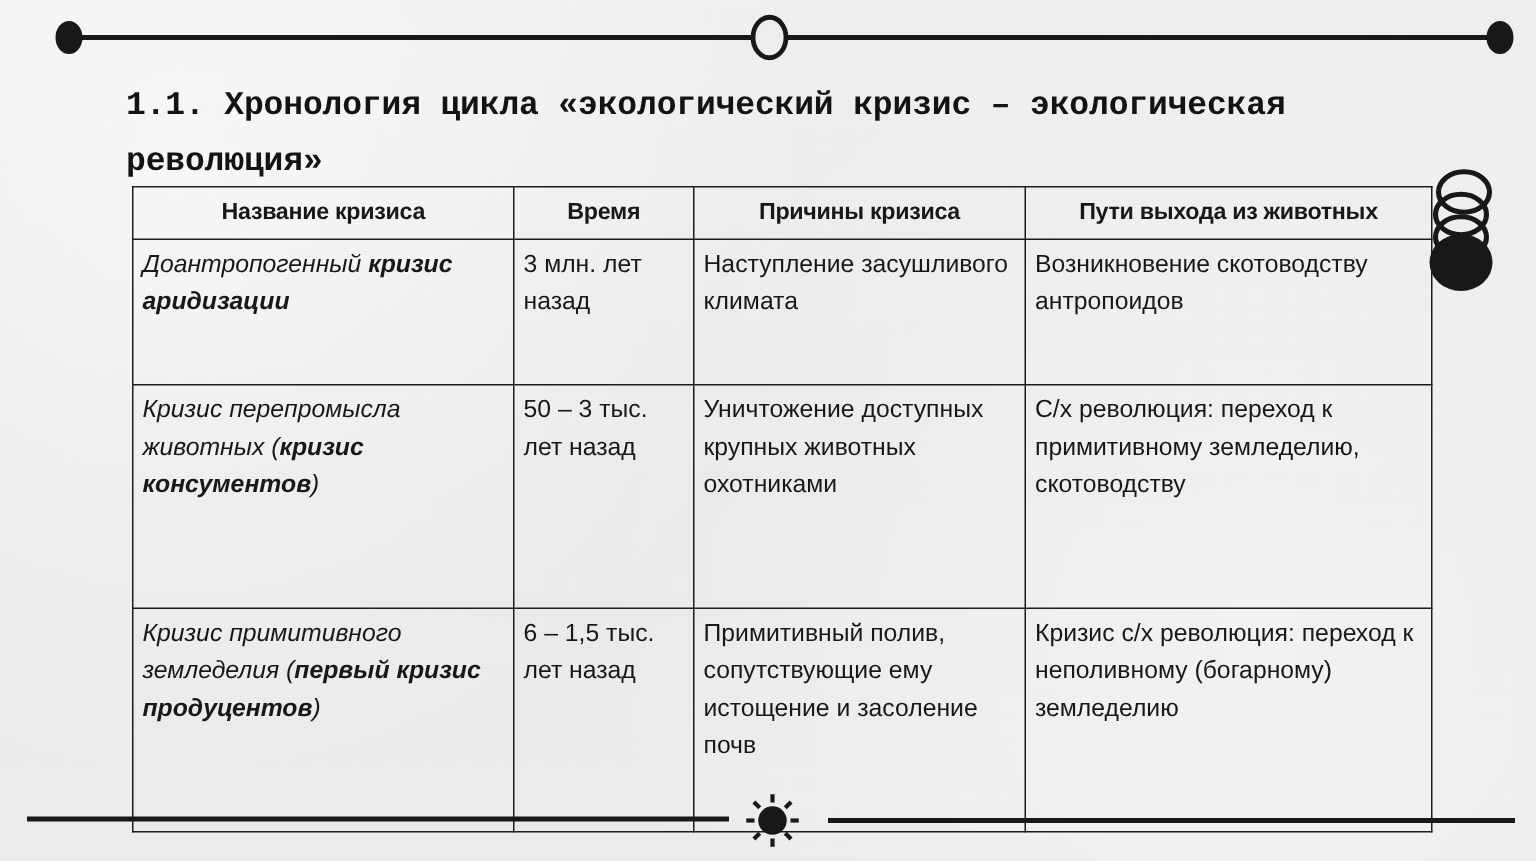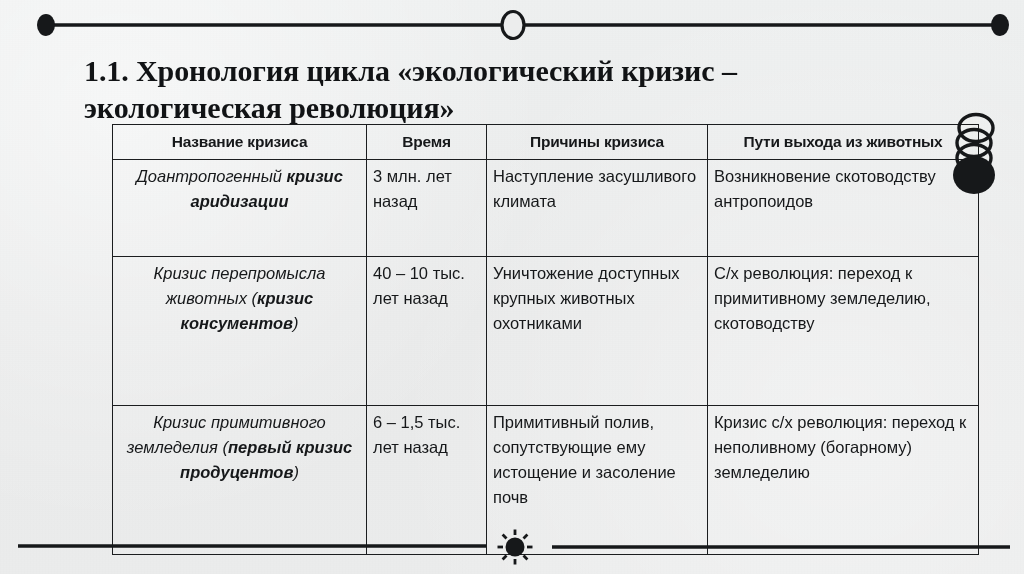--- a/index.html
+++ b/index.html
@@ -40,32 +40,32 @@
     width: 1024px;
     height: 52px;
   }
 
   
   .title {
     position: absolute;
     left: 84px;
     top: 52px;
     width: 830px;
-    font-family: Liberation Serif, serif;
+    font-family: Liberation Mono, monospace;
     font-weight: bold;
-    font-size: 30px;
+    font-size: 22px;
     line-height: 37px;
     color: #111315;
     letter-spacing: -0.1px;
   }
 
   
   .tbl-wrap {
     position: absolute;
-    left: 84px;
+    left: 60px;
     top: 124px;
     width: 866px;
     height: 419px;
     padding-left: 28px;
   }
   table.tbl {
     border-collapse: collapse;
     width: 866px;
     table-layout: fixed;
     background: transparent;
@@ -85,21 +85,21 @@
     vertical-align: middle;
     padding: 3px 4px;
     letter-spacing: -0.2px;
   }
   .col1 { width: 254px; }
   .col2 { width: 120px; }
   .col3 { width: 221px; }
   .col4 { width: 271px; }
 
   td.c-name {
-    text-align: center;
+    text-align: left;
     font-style: italic;
     font-size: 16.5px;
     line-height: 25px;
     padding-left: 12px;
     padding-top: 8px;
   }
   td.c-name b { font-weight: bold; font-style: italic; }
 
   td.c-time {
     text-align: left;
@@ -169,21 +169,21 @@
       </thead>
       <tbody>
         <tr class="r1">
           <td class="c-name"><span>Доантропогенный </span><b>кризис аридизации</b></td>
           <td class="c-time">3 млн. лет назад</td>
           <td class="c-cause">Наступление засушливого климата</td>
           <td class="c-way">Возникновение скотоводству антропоидов</td>
         </tr>
         <tr class="r2">
           <td class="c-name"><span>Кризис перепромысла животных (</span><b>кризис консументов</b><span>)</span></td>
-          <td class="c-time">40 – 10 тыс. лет назад</td>
+          <td class="c-time">50 – 3 тыс. лет назад</td>
           <td class="c-cause">Уничтожение доступных крупных животных охотниками</td>
           <td class="c-way">С/х революция: переход к примитивному земледелию, скотоводству</td>
         </tr>
         <tr class="r3">
           <td class="c-name"><span>Кризис примитивного земледелия (</span><b>первый кризис продуцентов</b><span>)</span></td>
           <td class="c-time">6 – 1,5 тыс. лет назад</td>
           <td class="c-cause">Примитивный полив, сопутствующие ему истощение и засоление почв</td>
           <td class="c-way">Кризис с/х революция: переход к неполивному (богарному) земледелию</td>
         </tr>
       </tbody>

